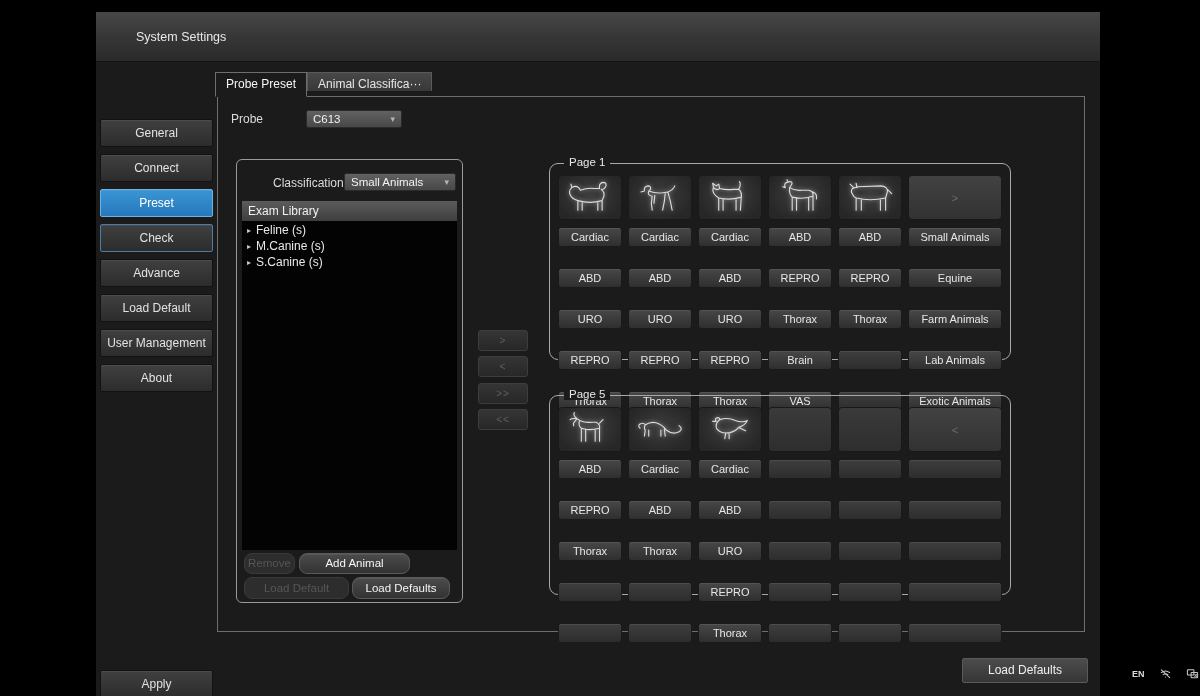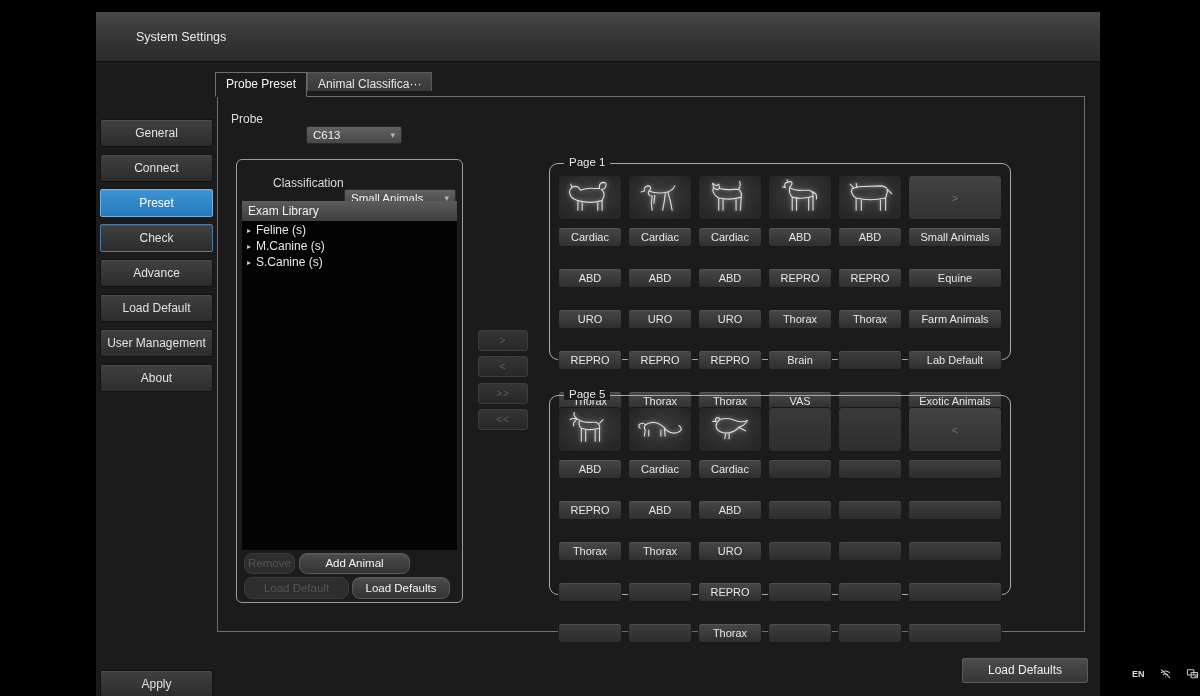--- a/index.html
+++ b/index.html
@@ -31,21 +31,21 @@
   .tab.active { height:25px; background:#1b1b1b; border:1px solid #6e6e6e; border-bottom:1px solid #1b1b1b;
     color:#f5f5f5; }
 
   
   .content { position:absolute; left:121px; top:84px; width:868px; height:536px;
     border:1px solid #6e6e6e; background:#1b1b1b; }
 
   .probe-label { position:absolute; left:13px; top:15px; color:#dcdcdc; font-size:12px; }
   .select { position:absolute; height:18px; background:linear-gradient(180deg,#616161,#484848);
     border:1px solid #2a2a2a; border-radius:2px; color:#f2f2f2; font-size:11.5px;
-    display:flex; align-items:center; padding:0 6px; cursor:pointer;margin-top:16px; }
+    display:flex; align-items:center; padding:0 6px; cursor:pointer; }
   .select .chev { margin-left:auto; color:#b5b5b5; font-size:9px; padding-left:8px; }
   .probe-select { left:88px; top:13px; width:96px; }
 
   
   .class-panel { position:absolute; left:18px; top:62px; width:227px; height:444px;
     border:1px solid #9a9a9a; border-radius:6px; }
   .class-label { position:absolute; left:8px; top:16px; color:#dcdcdc; font-size:12px;margin-left:28px; }
   .class-select { right:6px; top:13px; width:112px; }
   .lib-header { position:absolute; left:5px; right:5px; top:41px; height:20px;
     background:linear-gradient(180deg,#5c5c5c,#3e3e3e); color:#f0f0f0; font-size:12px;
@@ -218,21 +218,21 @@
               <div class="pbtn">URO</div>
               <div class="pbtn">URO</div>
               <div class="pbtn">Thorax</div>
               <div class="pbtn">Thorax</div>
               <div class="pbtn">Farm Animals</div>
               <div class="pbtn">REPRO</div>
               <div class="pbtn">REPRO</div>
               <div class="pbtn">REPRO</div>
               <div class="pbtn">Brain</div>
               <div class="pbtn blank"></div>
-              <div class="pbtn">Lab Default</div>
+              <div class="pbtn">Lab Animals</div>
               <div class="pbtn">Thorax</div>
               <div class="pbtn">Thorax</div>
               <div class="pbtn">Thorax</div>
               <div class="pbtn">VAS</div>
               <div class="pbtn blank"></div>
               <div class="pbtn">Exotic Animals</div>
             </div>
         </div>
       </div>
 

